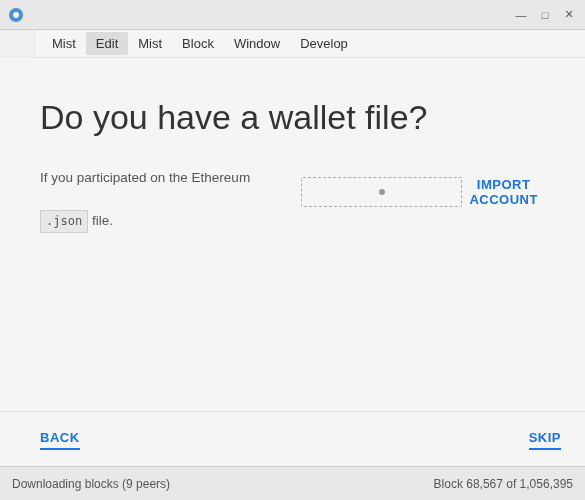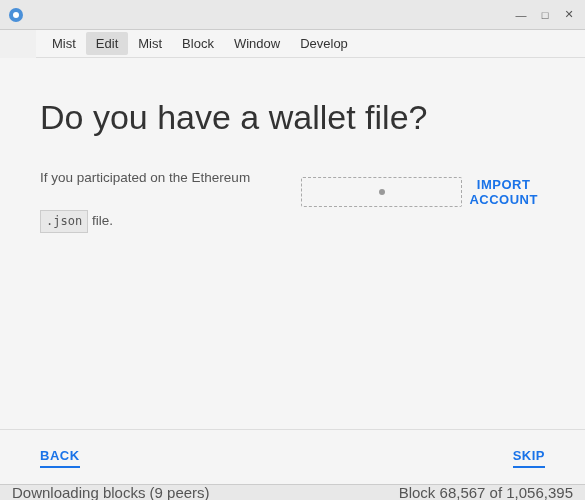--- a/index.html
+++ b/index.html
@@ -150,21 +150,21 @@
       font-weight: 600;
       letter-spacing: 0.5px;
       cursor: pointer;
       padding: 0;
       text-transform: uppercase;
     }
 
     
     .bottom-nav {
       background: #f5f5f5;
-      padding: 14px 40px 12px 40px;
+      padding: 14px 24px 12px 40px;
       display: flex;
       align-items: center;
       justify-content: space-between;
       border-top: 1px solid #ddd;
       flex-shrink: 0;
     }
 
     .nav-btn {
       background: transparent;
       border: none;
@@ -189,28 +189,28 @@
       display: block;
       width: 100%;
       height: 2px;
       background: #1a73e8;
       margin-top: 3px;
     }
 
     
     .status-bar {
       background: #e8e8e8;
-      height: 16px;
+      height: 34px;
       display: flex;
       align-items: center;
       justify-content: space-between;
       padding: 0 12px;
       border-top: 1px solid #ccc;
       flex-shrink: 0;
-      font-size: 15px;
+      font-size: 12px;
       color: #555;
     }
   </style>
 </head>
 <body>
 
 <div class="title-bar">
   <svg class="title-bar-icon" viewBox="0 0 16 16">
     <circle cx="8" cy="8" r="7" fill="#4a90d9"></circle>
     <circle cx="8" cy="8" r="3" fill="white"></circle>

